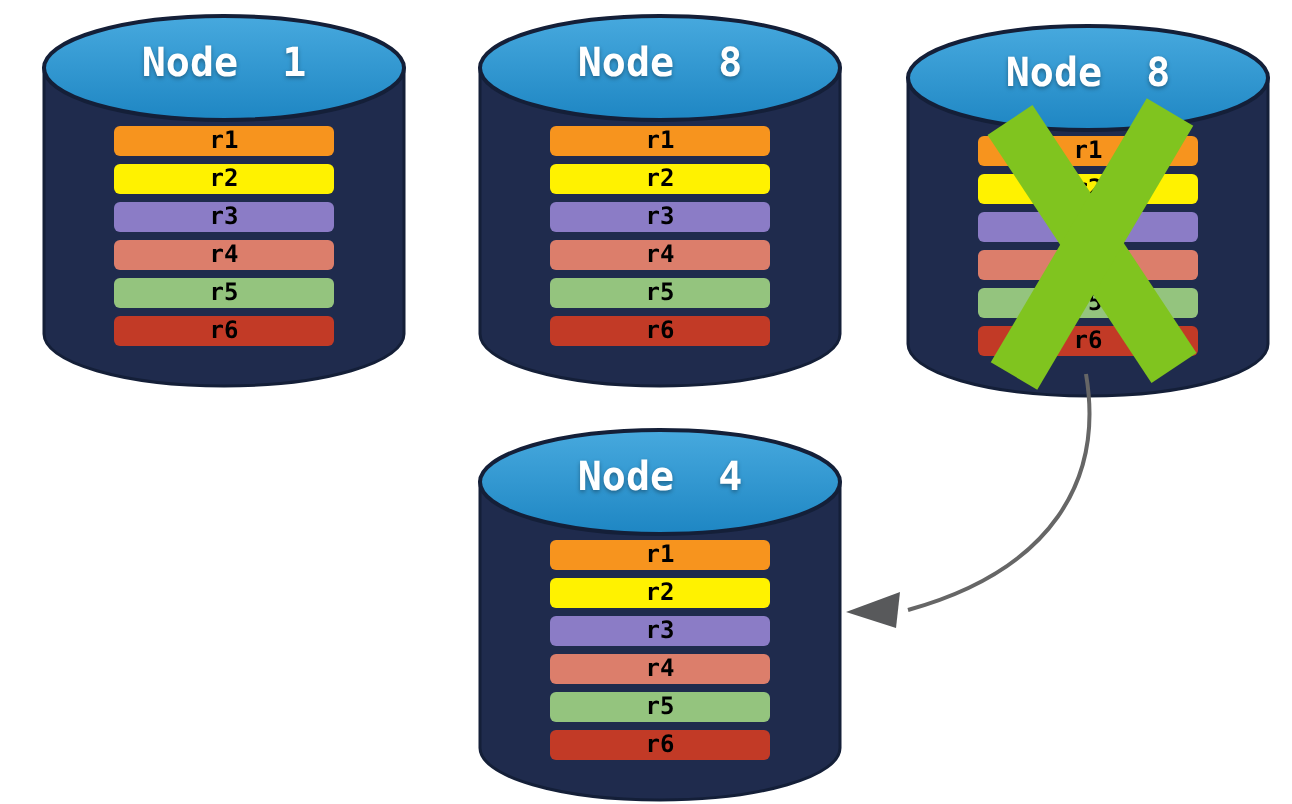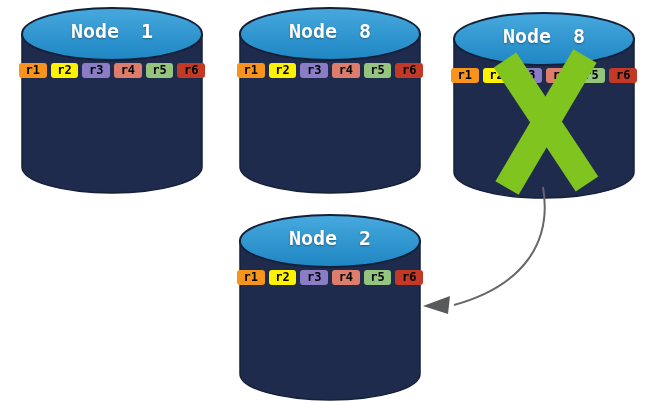--- a/index.html
+++ b/index.html
@@ -58,21 +58,21 @@
     line-height:24px;
     color:var(--title-color);
     word-spacing:10px;
     text-shadow:0 1px 2px rgba(0,0,0,.35);
     letter-spacing:0;
   }
   .rows{
     position:absolute;
     top:60px;left:0;right:0;
     display:flex;
-    flex-direction:row;
+    flex-direction:column;
     align-items:center;
     gap:4px;
   }
   .row{
     width:110px;
     height:15px;
     border-radius:3px;
     font-weight:bold;
     font-size:12px;
     line-height:15px;
@@ -171,21 +171,21 @@
       <line x1="12" y1="10" x2="94" y2="134"></line>
       <line x1="92" y1="6" x2="14" y2="138"></line>
     </svg>
   </div>
 
   <div class="node n4">
     <svg class="cyl" viewBox="0 0 186 192">
       <path class="cylbody" d="M 3 31 L 3 164 A 90 26 0 0 0 183 164 L 183 31 Z"></path>
       <ellipse class="cyltop" cx="93" cy="31" rx="90" ry="26"></ellipse>
     </svg>
-    <div class="title">Node 2</div>
+    <div class="title">Node 4</div>
     <div class="rows">
         <div class="row" style="background-color: rgb(247, 148, 30);">r1</div>
         <div class="row" style="background-color: rgb(255, 242, 0);">r2</div>
         <div class="row" style="background-color: rgb(139, 124, 198);">r3</div>
         <div class="row" style="background-color: rgb(220, 126, 107);">r4</div>
         <div class="row" style="background-color: rgb(148, 196, 126);">r5</div>
         <div class="row" style="background-color: rgb(194, 58, 38);">r6</div>
       </div>
   </div>
 

